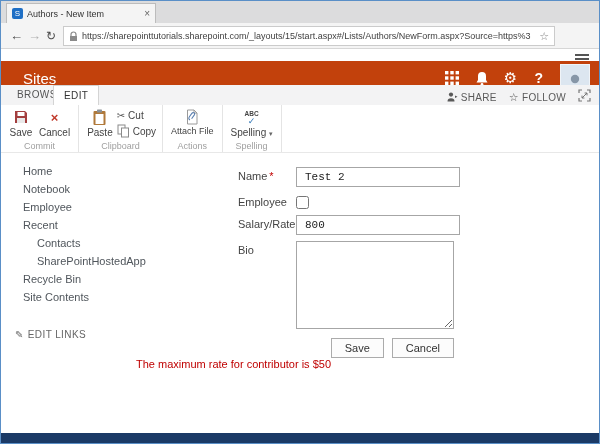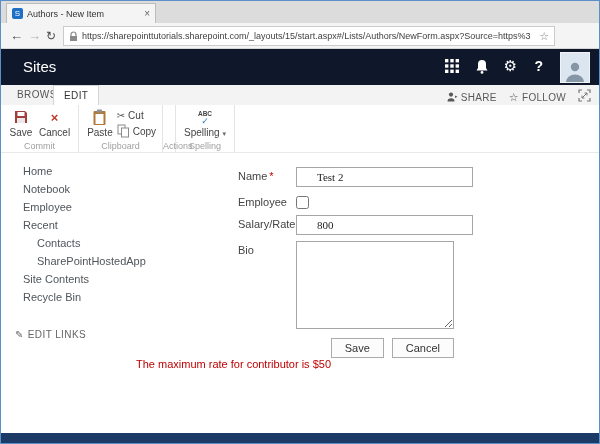--- a/index.html
+++ b/index.html
@@ -25,21 +25,21 @@
   .nav-fwd { left:27px; color:#b0b0b0; }
   .nav-refresh { left:45px; font-size:12px; top:6px; }
   .addr { position:absolute; left:62px; top:3px; right:44px; height:20px; background:#fff;
           border:1px solid #cbcbcb; display:flex; align-items:center; gap:4px; padding:0 5px; }
   .addr-url { font-size:9px; color:#3f3f3f; white-space:nowrap; overflow:hidden; flex:1; }
   .addr-star { color:#8a8a8a; font-size:11px; }
   .menu-icon { position:absolute; right:10px; top:31px; width:14px; height:2px; background:#555;
                box-shadow:0 4px 0 #555, 0 8px 0 #555; }
 
   
-  .suite { position:absolute; top:48px; left:0; right:0; height:36px; background:#0f172a; }
+  .suite { position:absolute; top:60px; left:0; right:0; height:36px; background:#c2410c; }
   .suite-title { position:absolute; left:22px; top:9px; font-size:15px; color:#fff; }
   .suite-ic { position:absolute; top:10px; color:#fff; }
   .ic-grid { right:140px; }
   .ic-bell { right:110px; }
   .ic-gear { right:82px; font-size:15px; top:8px; }
   .ic-help { right:56px; font-size:14px; top:9px; font-weight:bold; }
   .avatar { position:absolute; right:9px; top:3px; width:30px; height:31px; background:#dce6f0;
             border:1px solid #f0f4f8; display:flex; align-items:flex-end; justify-content:center; overflow:hidden; }
 
   
@@ -76,22 +76,22 @@
   .nav-item { font-size:11px; color:#50565c; padding:3px 8px; cursor:default; }
   .nav-indent { margin-left:14px; }
   .edit-links { position:absolute; left:14px; top:328px; font-size:10px; color:#666;
                 letter-spacing:.4px; display:flex; align-items:center; gap:4px; }
   .pencil { font-size:10px; color:#696969; }
 
   .form { position:absolute; left:237px; top:166px; width:216px; }
   .frow { display:flex; margin-bottom:6px; }
   .flabel { width:58px; font-size:11px; color:#444; padding-top:3px; flex:0 0 auto; }
   .req { color:#c00000; margin-left:2px; }
-  .tinput { flex:1; height:20px; border:1px solid #a6a6a6; font-size:11px; padding:1px 20px;
-            font-family:Liberation Serif, serif; color:#222; }
+  .tinput { flex:1; height:20px; border:1px solid #a6a6a6; font-size:11px; padding:1px 8px;
+            font-family:Liberation Mono, monospace; color:#222; }
   .tinput-short { flex:0 0 70px; }
   .cbx { width:13px; height:13px; margin-top:3px; }
   .bio-ta { flex:1; height:88px; border:1px solid #a6a6a6; resize:both;
             font-family:"Liberation Sans", sans-serif; font-size:11px; }
   .btnrow { display:flex; justify-content:flex-end; gap:8px; margin-top:9px; }
   .fbtn { font-size:11px; color:#333; background:#fcfcfc; border:1px solid #ababab;
           padding:3px 13px; font-family:"Liberation Sans", sans-serif; }
   .error { position:absolute; left:135px; top:357px; font-size:11px; color:#bf0000; }
 
   .bottombar { position:absolute; left:0; right:0; bottom:0; height:10px; background:#1b3a66; }
@@ -223,20 +223,30 @@
             <rect x="1" y="1" width="7" height="9" fill="#ffffff" stroke="#8a8a8a"></rect>
             <rect x="4.5" y="4" width="7" height="9" fill="#ffffff" stroke="#8a8a8a"></rect>
           </svg>
           <span>Copy</span>
         </span>
       </span>
       <span class="rgroup-label">Clipboard</span>
     </div>
 
     <div class="rgroup">
+      <span class="rbtn-big">
+        <span class="bicon">
+          <svg width="14" height="16" viewBox="0 0 14 16">
+            <path d="M2.5 1 h6.5 l3 3 v11 H2.5 z" fill="#ffffff" stroke="#9a9a9a"></path>
+            <path d="M9 1 v3 h3" fill="none" stroke="#9a9a9a"></path>
+            <path d="M5 11 q-2 -1 -0.6 -3.2 l2.4 -3.4 q1 -1.3 2.2 -0.5 q1.2 0.8 0.2 2.2 l-2.6 3.6" fill="none" stroke="#5a7fb0" stroke-width="1.1"></path>
+          </svg>
+        </span>
+        <span class="rbtn-2line">Attach File</span>
+      </span>
       <span class="rgroup-label">Actions</span>
     </div>
 
     <div class="rgroup">
       <span class="rbtn-big">
         <span class="bicon" style="flex-direction:column;display:flex;align-items:center;">
           <span class="abc-txt">ABC</span>
           <span class="abc-check">✓</span>
         </span>
         <span>
@@ -248,22 +258,22 @@
     </div>
   </div>
 
   <div class="sidebar">
     <div class="nav-item">Home</div>
     <div class="nav-item">Notebook</div>
     <div class="nav-item">Employee</div>
     <div class="nav-item">Recent</div>
     <div class="nav-item nav-indent">Contacts</div>
     <div class="nav-item nav-indent">SharePointHostedApp</div>
+    <div class="nav-item">Recycle Bin</div>
     <div class="nav-item">Site Contents</div>
-    <div class="nav-item">Recycle Bin</div>
   </div>
   <div class="edit-links">
     <span class="pencil">✎</span>
     <span>EDIT LINKS</span>
   </div>
 
   <div class="form">
     <div class="frow">
       <span class="flabel">
         <span>Name</span><span class="req">*</span>

